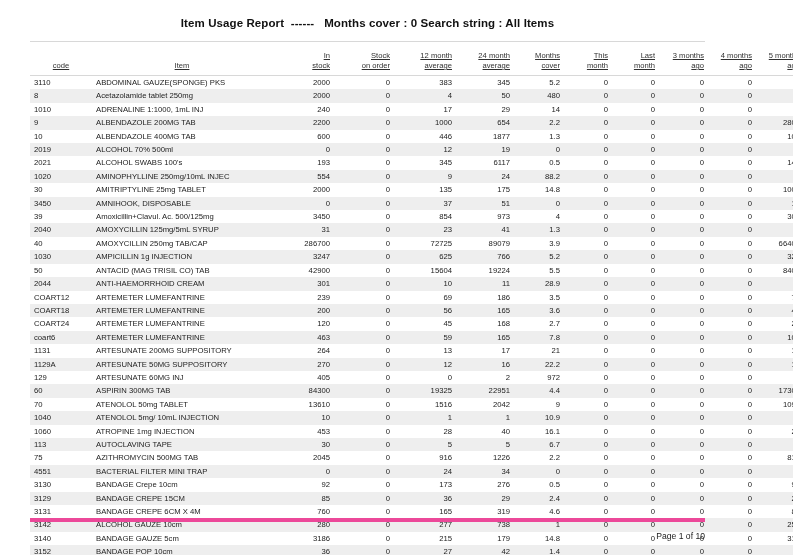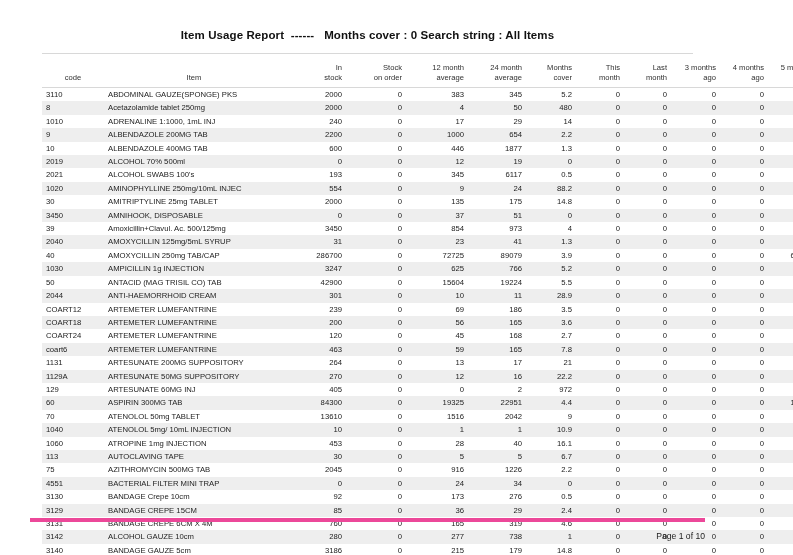--- a/index.html
+++ b/index.html
@@ -13,21 +13,21 @@
     font-family: "Liberation Sans", sans-serif;
     color: #1a1a1a;
     overflow: hidden;
   }
   .page {
     position: relative;
     width: 735px;
     height: 555px;
     box-sizing: border-box;
     background: #ffffff;
-    padding: 12px;
+    padding: 0;
     border-radius: 24px;
   }
   .report-title {
     text-align: center;
     font-size: 11.5px;
     font-weight: bold;
     color: #111111;
     padding-top: 17px;
     padding-bottom: 0;
     letter-spacing: 0.1px;
@@ -46,20 +46,21 @@
   thead th {
     font-weight: normal;
     font-size: 7.6px;
     color: #303030;
     vertical-align: bottom;
     padding: 0 4px 4px 0;
     line-height: 10px;
   }
   thead tr.header-row th {
     padding-top: 9px;
+    text-decoration: underline;
   }
   thead th .hdr-l1 { display: block; }
   thead th .hdr-l2 { display: block; }
   thead th.num { text-align: right; }
   thead th.txt { text-align: center; padding-left: 4px; }
   thead tr.header-row {
     border-bottom: 1px solid #d8d8d8;
   }
   tbody td {
     padding: 0 4px 0 0;

